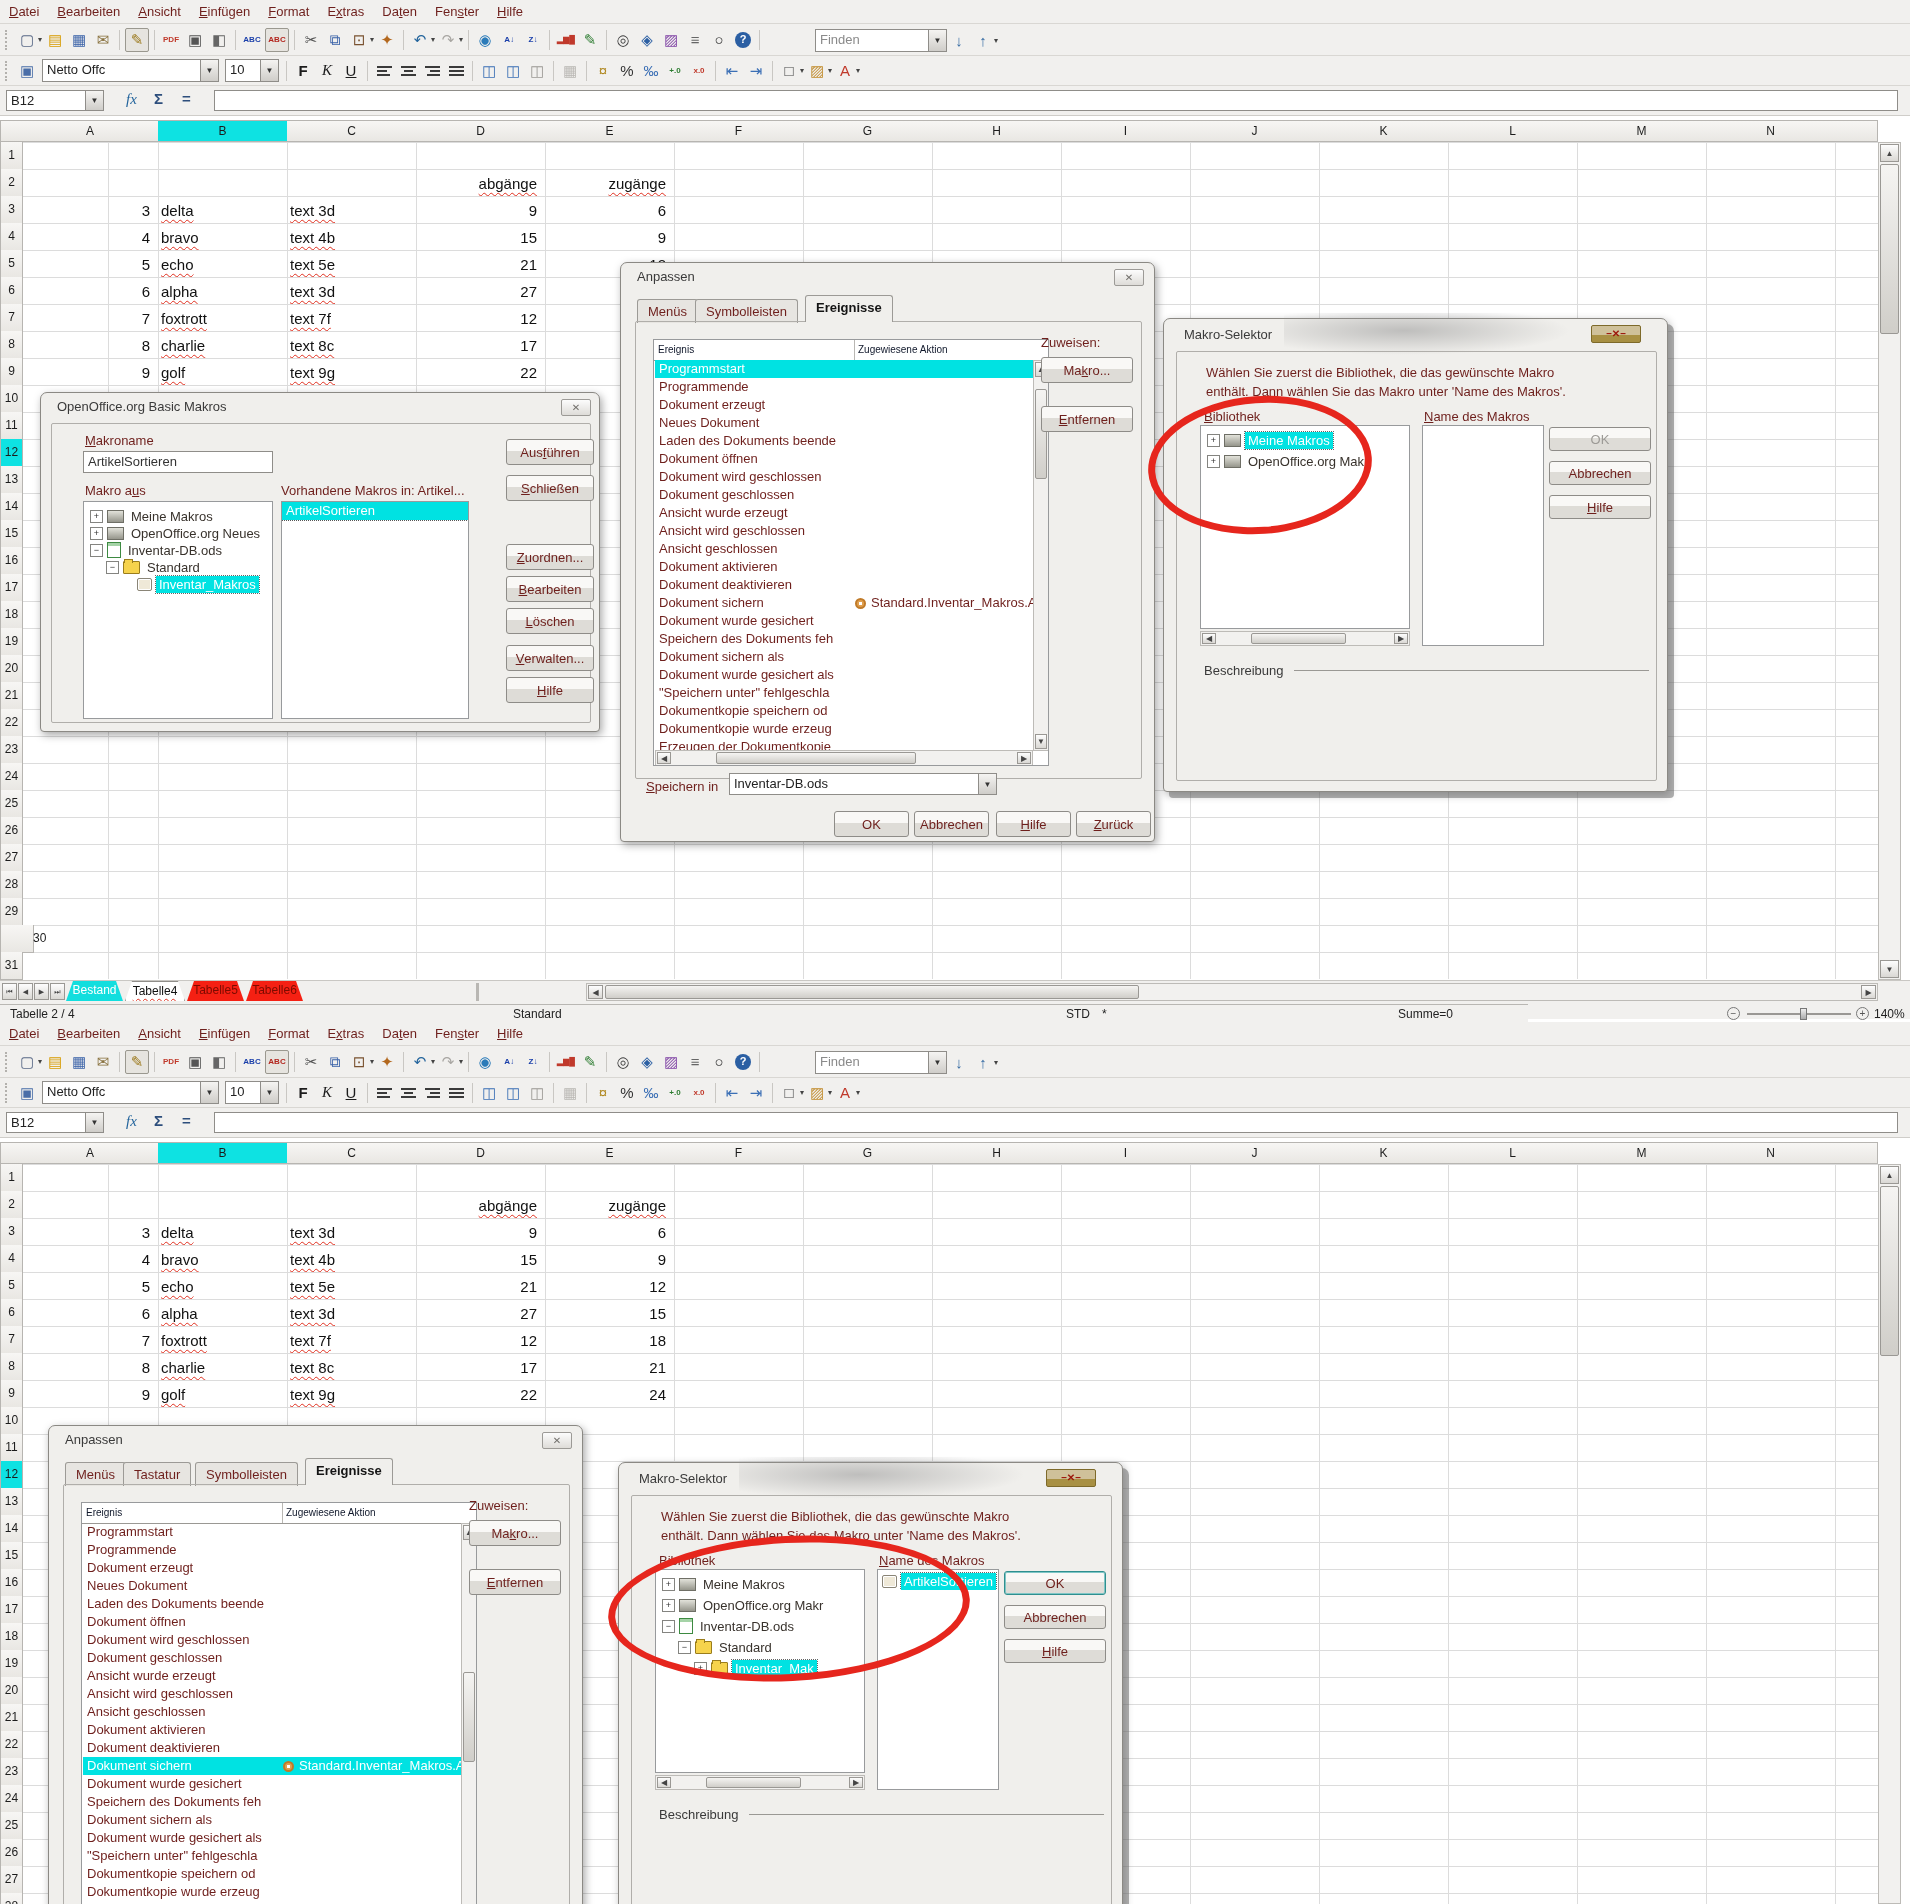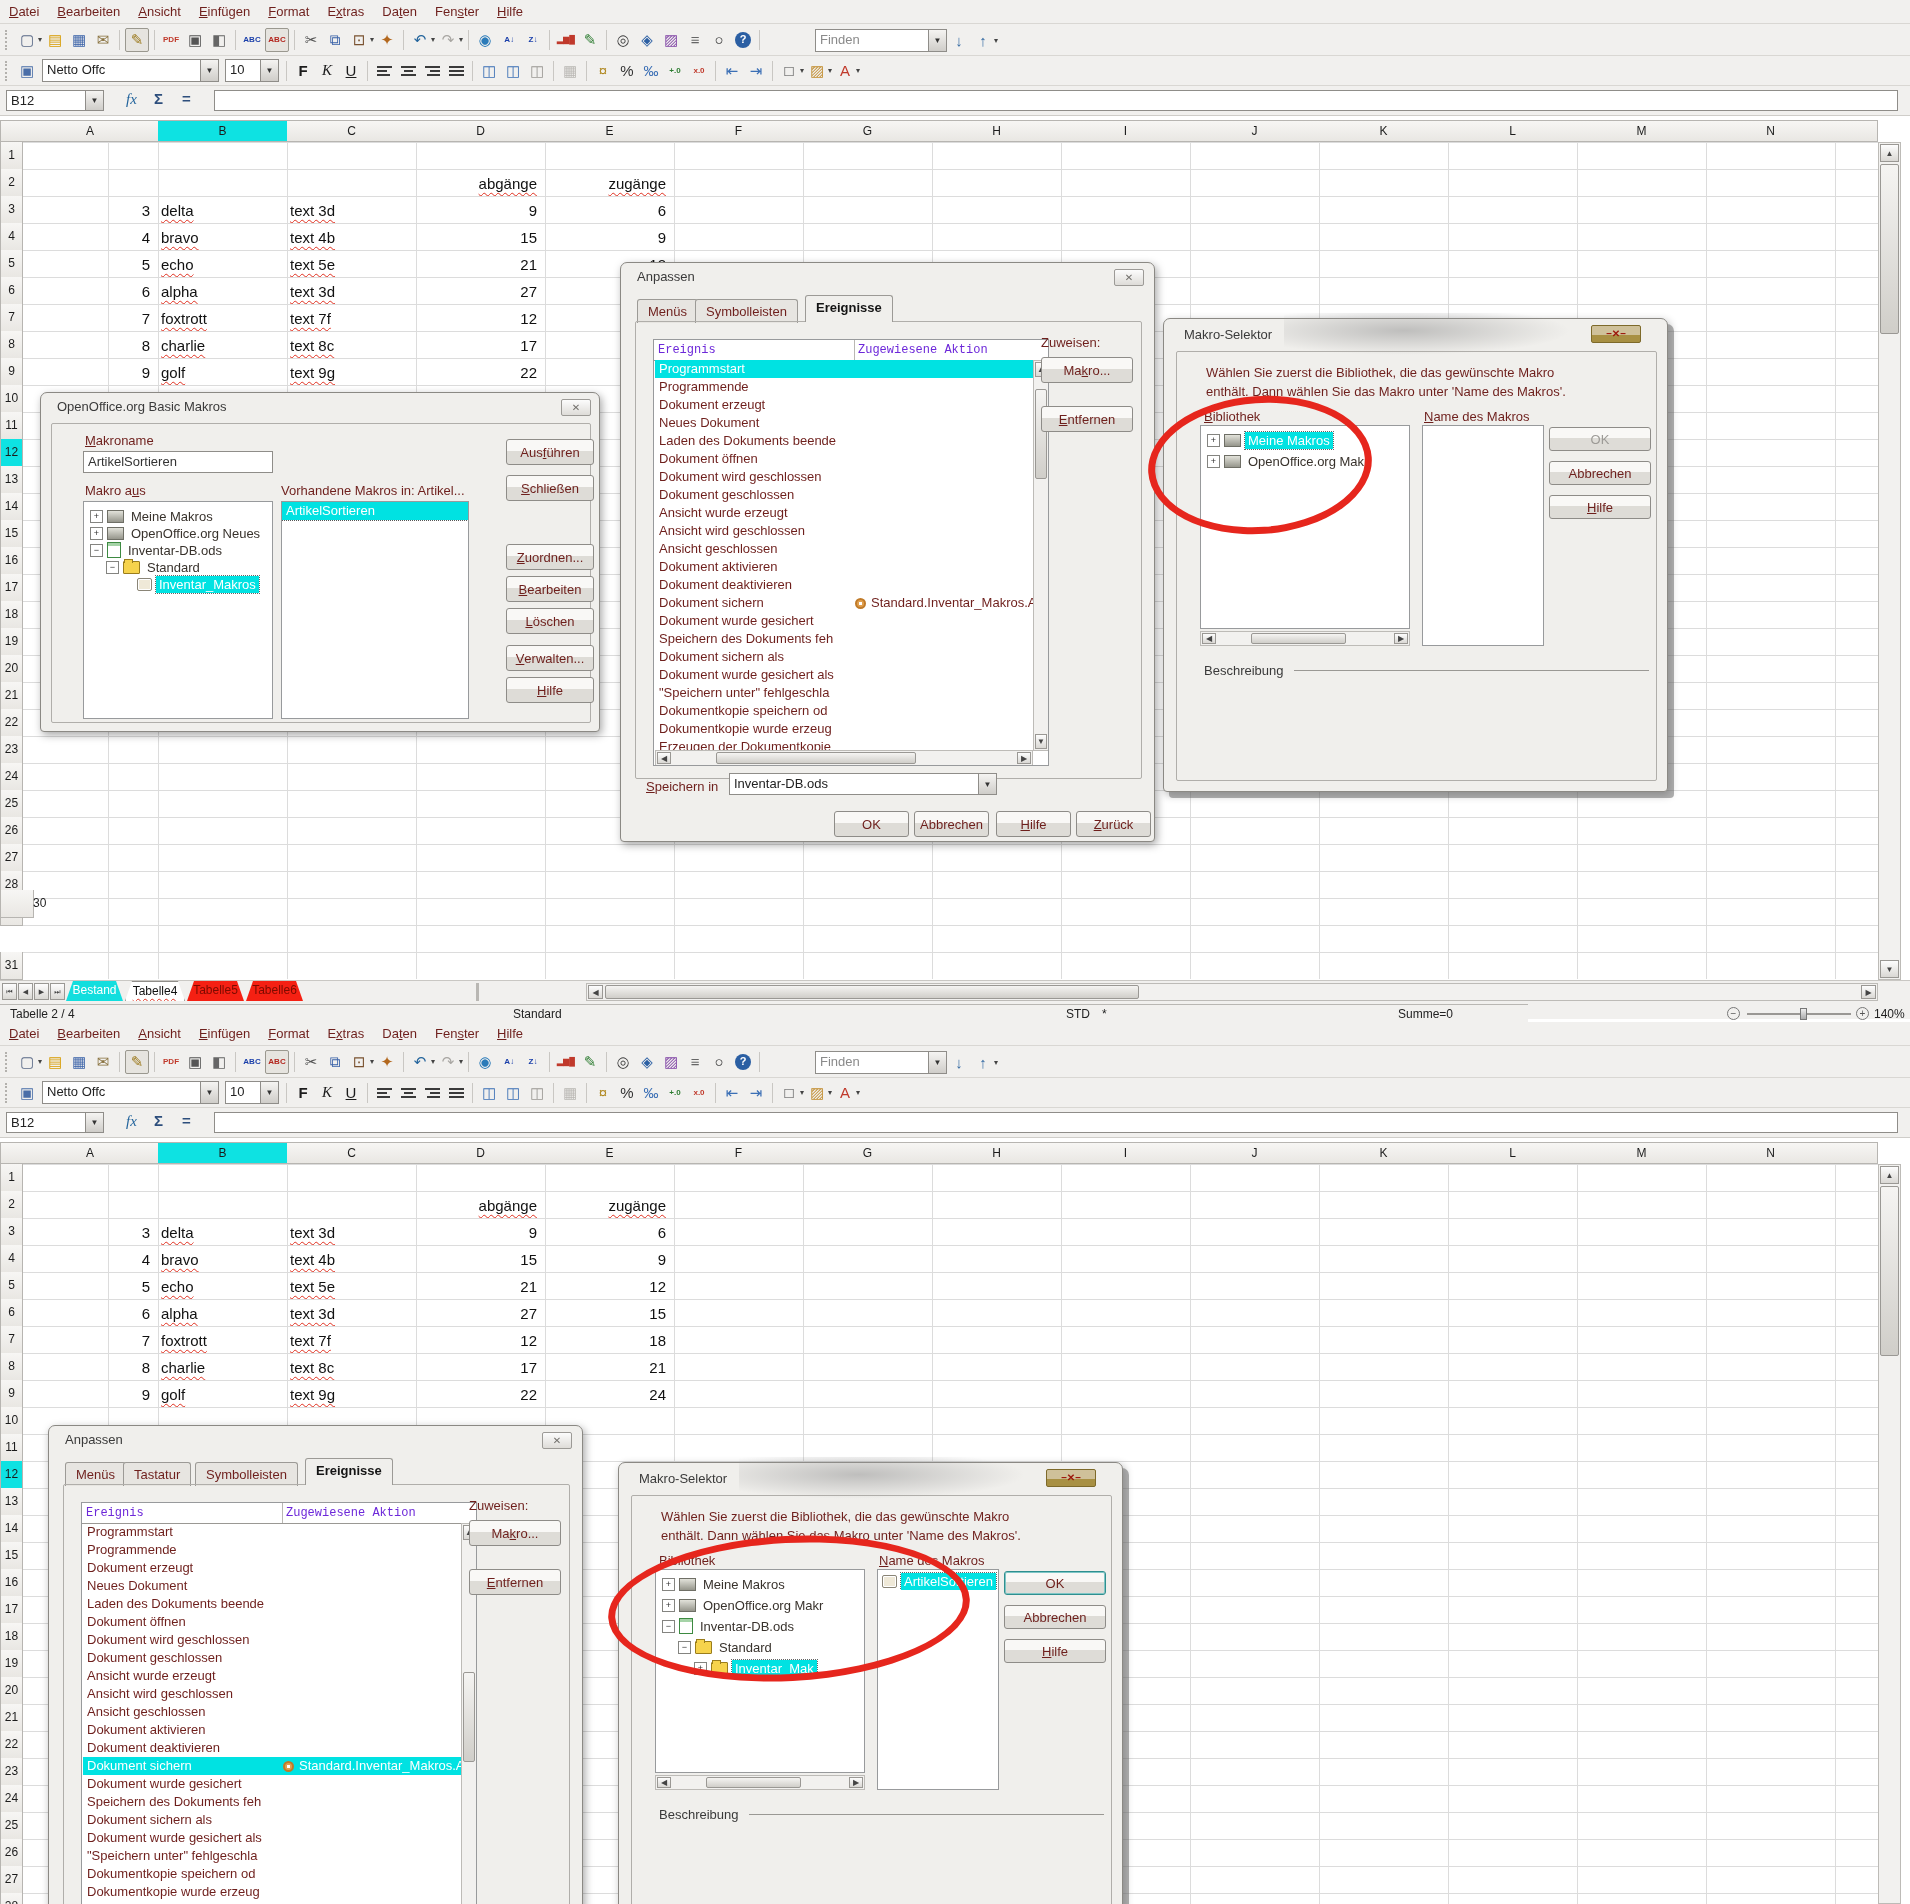--- a/index.html
+++ b/index.html
@@ -60,21 +60,21 @@
   .dtab{position:absolute;height:24px;line-height:24px;padding:0 10px;font-size:13px;color:#6e1f1c;
     background:#e7e5e1;border:1px solid #9c9a96;border-bottom:none;border-radius:3px 3px 0 0;
     box-sizing:border-box;white-space:nowrap;}
   .dtab.active{background:#f0efec;color:#141414;font-weight:bold;z-index:2;}
   .dpanel{position:absolute;border:1px solid #b0aeaa;border-radius:2px;}
   .listbox{position:absolute;background:#fff;border:1px solid #989a9c;overflow:hidden;}
   .lrow{position:absolute;height:18px;line-height:18px;font-size:13px;color:#6e1f1c;
     padding-left:4px;white-space:nowrap;overflow:hidden;display:flex;align-items:center;}
   .lrow.sel{background:#00e2e2;color:#fff;}
   .lhdr{position:absolute;left:0;right:0;top:0;height:20px;background:#fff;border-bottom:1px solid #9a9894;}
-  .lhtxt{position:absolute;top:0;font-size:12px;line-height:20px;color:#6d28d9;white-space:nowrap;font-family:Liberation Mono, monospace;}
+  .lhtxt{position:absolute;top:0;font-size:10px;line-height:20px;color:#0f172a;white-space:nowrap;}
   .titem{position:absolute;height:20px;display:flex;align-items:center;font-size:13px;color:#38322c;
     white-space:nowrap;}
   .texp{width:11px;height:11px;border:1px solid #848480;background:#fff;display:inline-flex;
     align-items:center;justify-content:center;font-size:9px;color:#333;margin-right:4px;flex:none;}
   .tlab{padding:0 3px;line-height:17px;}
   .tlab.sel{background:#00e2e2;color:#fff;outline:1px dotted #666;}
   .i-library{width:15px;height:11px;background:linear-gradient(#e2e2da,#96968c);
     border:1px solid #6f6f66;margin-right:4px;flex:none;}
   .i-calc{width:12px;height:14px;background:#fff;border:1px solid #3d8a41;
     box-shadow:inset 0 3px 0 #a5d3a7;margin-right:4px;flex:none;}
@@ -373,21 +373,21 @@
       <div class="rhead abs" style="left: 0px; top: 655px; width: 23px; height: 28px;">20</div>
       <div class="rhead abs" style="left: 0px; top: 682px; width: 23px; height: 28px;">21</div>
       <div class="rhead abs" style="left: 0px; top: 709px; width: 23px; height: 28px;">22</div>
       <div class="rhead abs" style="left: 0px; top: 736px; width: 23px; height: 28px;">23</div>
       <div class="rhead abs" style="left: 0px; top: 763px; width: 23px; height: 28px;">24</div>
       <div class="rhead abs" style="left: 0px; top: 790px; width: 23px; height: 28px;">25</div>
       <div class="rhead abs" style="left: 0px; top: 817px; width: 23px; height: 28px;">26</div>
       <div class="rhead abs" style="left: 0px; top: 844px; width: 23px; height: 28px;">27</div>
       <div class="rhead abs" style="left: 0px; top: 871px; width: 23px; height: 28px;">28</div>
       <div class="rhead abs" style="left: 0px; top: 898px; width: 23px; height: 28px;">29</div>
-      <div class="rhead abs" style="left: 0px; top: 890px; width: 23px; height: 28px; padding-left: 32px;">30</div>
+      <div class="rhead abs" style="left: 0px; top: 925px; width: 23px; height: 28px; padding-left: 32px;">30</div>
       <div class="rhead abs" style="left: 0px; top: 952px; width: 23px; height: 28px;">31</div>
       <div class="cell abs" style="left: 416px; top: 170px; width: 128px; height: 26px; text-align: right; padding-right: 7px;"><span class="sq">abgänge</span></div>
       <div class="cell abs" style="left: 545px; top: 170px; width: 128px; height: 26px; text-align: right; padding-right: 7px;"><span class="sq">zugänge</span></div>
       <div class="cell abs" style="left: 22px; top: 197px; width: 135px; height: 26px; text-align: right; padding-right: 7px;"><span>3</span></div>
       <div class="cell abs" style="left: 158px; top: 197px; width: 128px; height: 26px; padding-left: 3px;"><span class="sq">delta</span></div>
       <div class="cell abs" style="left: 287px; top: 197px; width: 128px; height: 26px; padding-left: 3px;"><span class="sq">text 3d</span></div>
       <div class="cell abs" style="left: 416px; top: 197px; width: 128px; height: 26px; text-align: right; padding-right: 7px;"><span>9</span></div>
       <div class="cell abs" style="left: 545px; top: 197px; width: 128px; height: 26px; text-align: right; padding-right: 7px;"><span>6</span></div>
       <div class="cell abs" style="left: 22px; top: 224px; width: 135px; height: 26px; text-align: right; padding-right: 7px;"><span>4</span></div>
       <div class="cell abs" style="left: 158px; top: 224px; width: 128px; height: 26px; padding-left: 3px;"><span class="sq">bravo</span></div>

